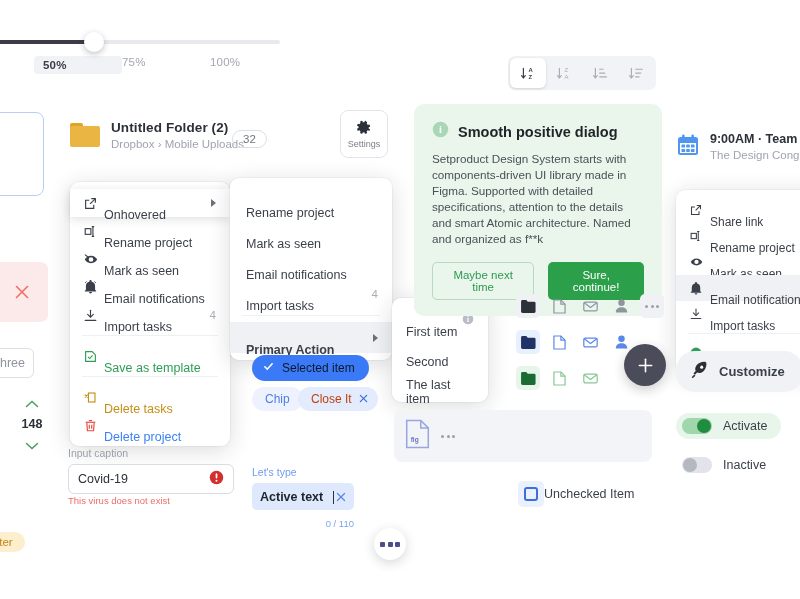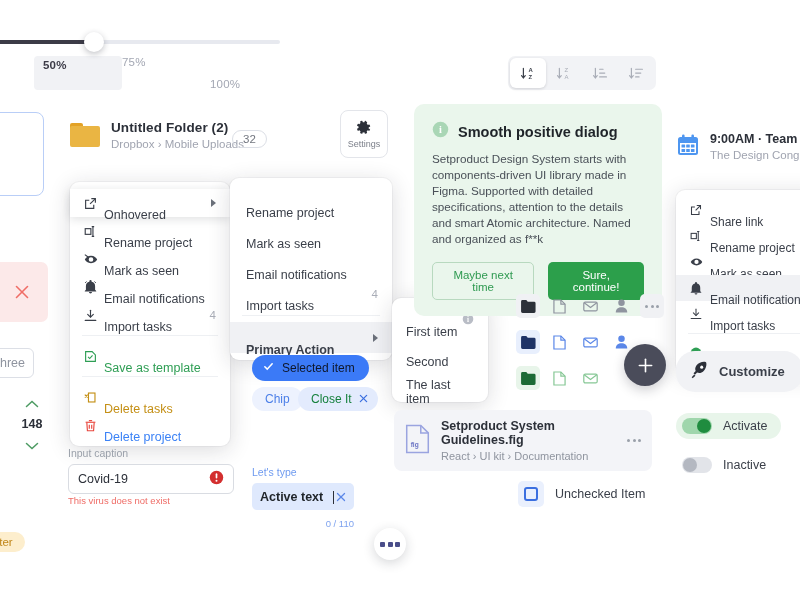--- a/index.html
+++ b/index.html
@@ -17,21 +17,21 @@
   #slider { left: -40px; top: 40px; width: 320px; }
   .slider-track { position: relative; height: 4px; background: #e7e9ef; border-radius: 2px; }
   .slider-fill { position: absolute; left: 0; top: 0; height: 4px; width: 42%; background: #3c3b47; border-radius: 2px; }
   .slider-knob { position: absolute; left: 42%; top: 50%; width: 20px; height: 20px; margin-left: -10px; margin-top: -10px;
                  background: #fff; border-radius: 50%; box-shadow: 0 2px 6px rgba(30,34,45,.28); }
   .slider-ticks { display: flex; margin-top: 12px; }
   .slider-ticks span { font-size: 11.5px; color: #a3a7b3; letter-spacing:.2px; }
   .tick0 { width: 82px; }
   .tick50 { width: 88px; color: #3c3b47 !important; font-weight: bold; background:#f1f2f5; border-radius:4px; padding:3px 9px; margin-left:-8px;}
   .tick75 { width: 88px; text-align: left; }
-  .tick100 { text-align: right; margin-top: 22px; }
+  .tick100 { text-align: right; }
 
   
   #sortgroup { left: 508px; top: 56px; display: flex; background: #f2f3f6; border-radius: 7px; padding: 2px; }
   .sortbtn { width: 36px; height: 30px; display: flex; align-items: center; justify-content: center; border-radius: 6px; }
   .sortbtn.active { background: #fff; box-shadow: 0 1px 3px rgba(30,34,45,.16); }
 
   
   #folderhead { left: 70px; top: 120px; display: flex; align-items: center; }
   .folder-ico { width: 30px; height: 24px; position: relative; margin-right: 11px; }
   .folder-ico::before { content:""; position:absolute; left:0; top:0; width:13px; height:5px; background:#e3a226; border-radius:2px 2px 0 0; }
@@ -78,21 +78,21 @@
 
   
   #calrow { left: 676px; top: 132px; display: flex; align-items: center; gap: 10px; }
   .cal-t { font-size: 12.5px; font-weight: bold; color: #2c3039; white-space: nowrap; }
   .cal-s { font-size: 11.5px; color: #a0a4b0; margin-top: 3px; white-space: nowrap; }
 
   
   #chip-selected { left: 252px; top: 355px; background: #3b7af7; color: #0f172a; border-radius: 14px;
                    padding: 6px 14px 6px 11px; font-size: 12px; display: flex; align-items: center; gap: 8px; }
   #chip-chip { left: 252px; top: 387px; background: #edf2fe; color: #4b7fe8; border-radius: 13px; padding: 5px 13px; font-size: 12px; }
-  #chip-close { left: 298px; top: 387px; background: #e3ebfd; color: #15803d; border-radius: 13px;
+  #chip-close { left: 298px; top: 387px; background: #e3ebfd; color: #c2410c; border-radius: 13px;
                 padding: 5px 10px 5px 13px; font-size: 12px; display: flex; align-items: center; gap: 7px; }
 
   
   #inputcap { left: 68px; top: 447px; width: 166px; }
   .in-label { font-size: 10.5px; color: #9aa0aa; margin-bottom: 5px; }
   .in-box { border: 1px solid #d9dce2; border-radius: 6px; height: 30px; display: flex; align-items: center;
             padding: 0 9px; background: #fff; }
   .in-val { flex: 1; font-size: 12.5px; color: #2c3039; }
   .in-err { font-size: 9.5px; color: #ef6d67; margin-top: 1px; }
 
@@ -137,21 +137,21 @@
   #tog-inactive { left: 676px; top: 452px; }
   .tog { width: 30px; height: 16px; border-radius: 9px; position: relative; }
   .tog.on { background: #9fd6ac; }
   .tog.off { background: #e2e4e9; }
   .tog .knob { position: absolute; width: 14px; height: 14px; border-radius: 50%; top: 1px; }
   .tog.on .knob { right: 1px; background: #1f8c3f; }
   .tog.off .knob { left: 1px; background: #b4b8c1; }
   .tog-lbl { font-size: 12.5px; color: #3a3f49; }
 
   
-  #checkrow { left: 518px; top: 481px; display: flex; align-items: center; gap: 11px; }
+  #checkrow { left: 518px; top: 481px; display: flex; align-items: center; }
   .cbx-wrap { width: 26px; height: 26px; border-radius: 5px; background: #eaf0fd; display: flex; align-items: center; justify-content: center; }
   .cbx { width: 14px; height: 14px; border: 2px solid #3b6fe0; border-radius: 3px; }
   .cbx-lbl { font-size: 12.5px; color: #3a3f49; }
 
   
   #lcard { left: -52px; top: 112px; width: 96px; height: 84px; background: #fff; border: 1px solid #b9cef7;
            border-radius: 8px; padding: 8px 10px; }
   #lcard .l1 { font-size: 12.5px; color: #2c3039; margin-top: 34px; }
   #lcard .l2 { font-size: 12.5px; color: #2c3039; margin-top: 5px; }
   #lred { left: -62px; top: 262px; width: 110px; height: 60px; background: #fce9e9; border-radius: 7px;
@@ -609,24 +609,20 @@
     <i></i>
     <i></i>
 </div>
 
 <div class="abs" id="filecard">
   <span><svg width="25" height="30" viewBox="0 0 26 32">
         <path fill="none" stroke="#9aa4e0" stroke-width="1.6" d="M1.5 1.5h15l8 8v21h-23z"></path>
         <path fill="none" stroke="#9aa4e0" stroke-width="1.6" d="M16.5 1.5v8h8"></path>
         <text x="10" y="25" font-size="7" fill="#6b74c4" font-family="Liberation Sans" font-weight="bold" text-anchor="middle">fig</text>
       </svg></span>
-  <div style="flex:1">
-    <div class="fc-t">Setproduct System Guidelines.fig</div>
-    <div class="fc-s">React › UI kit › Documentation</div>
-  </div>
   <span class="dots">
       <i></i>
       <i></i>
       <i></i>
     </span>
 </div>
 
 <div class="abs" id="customize">
   <span><svg width="19" height="19" viewBox="0 0 20 20">
         <path fill="#2c3039" d="M16.5 2.2c-2.7-.9-7.3.5-9.6 3.4-1.8 2.3-1.6 4.6-.9 6.1l-2.3 2.3 1.5 1.5 2.3-2.3c1.5.7 3.8.9 6.1-.9 2.9-2.3 4.3-6.9 3.4-9.6z"></path>

